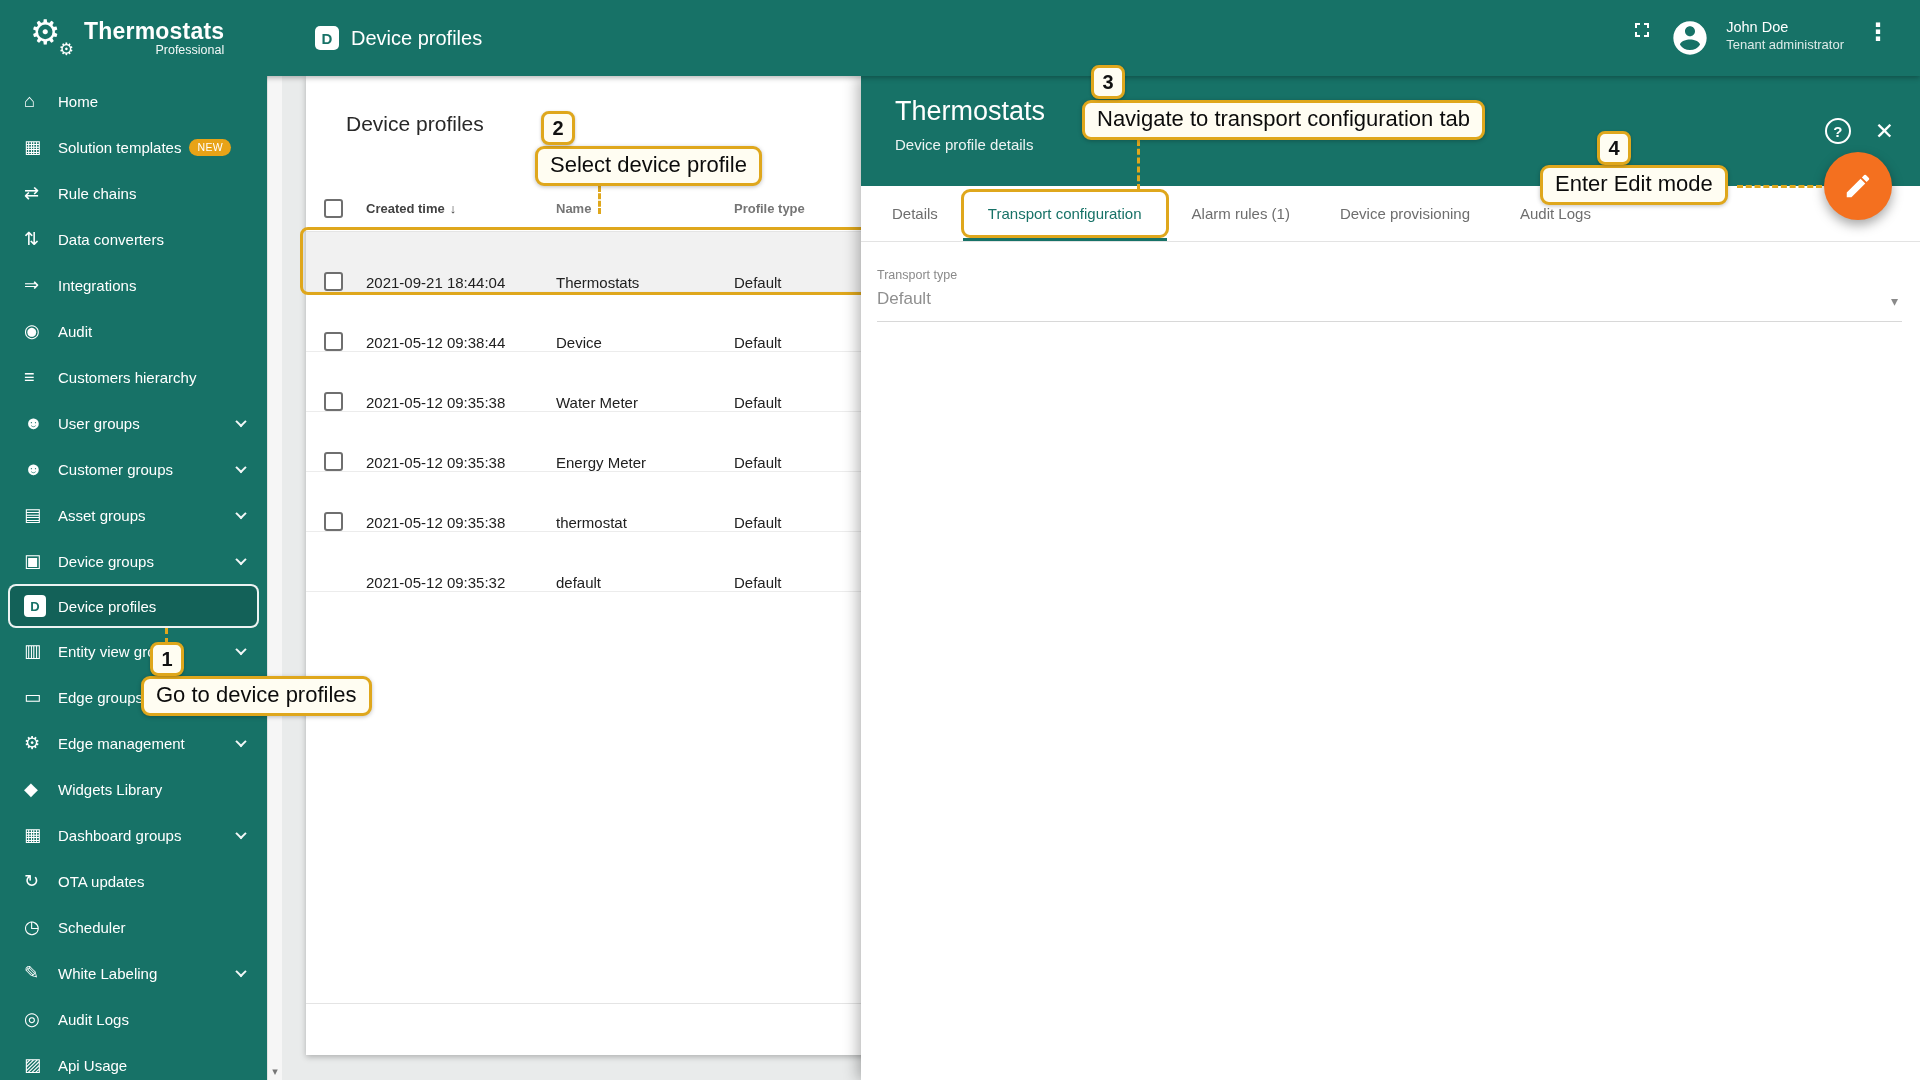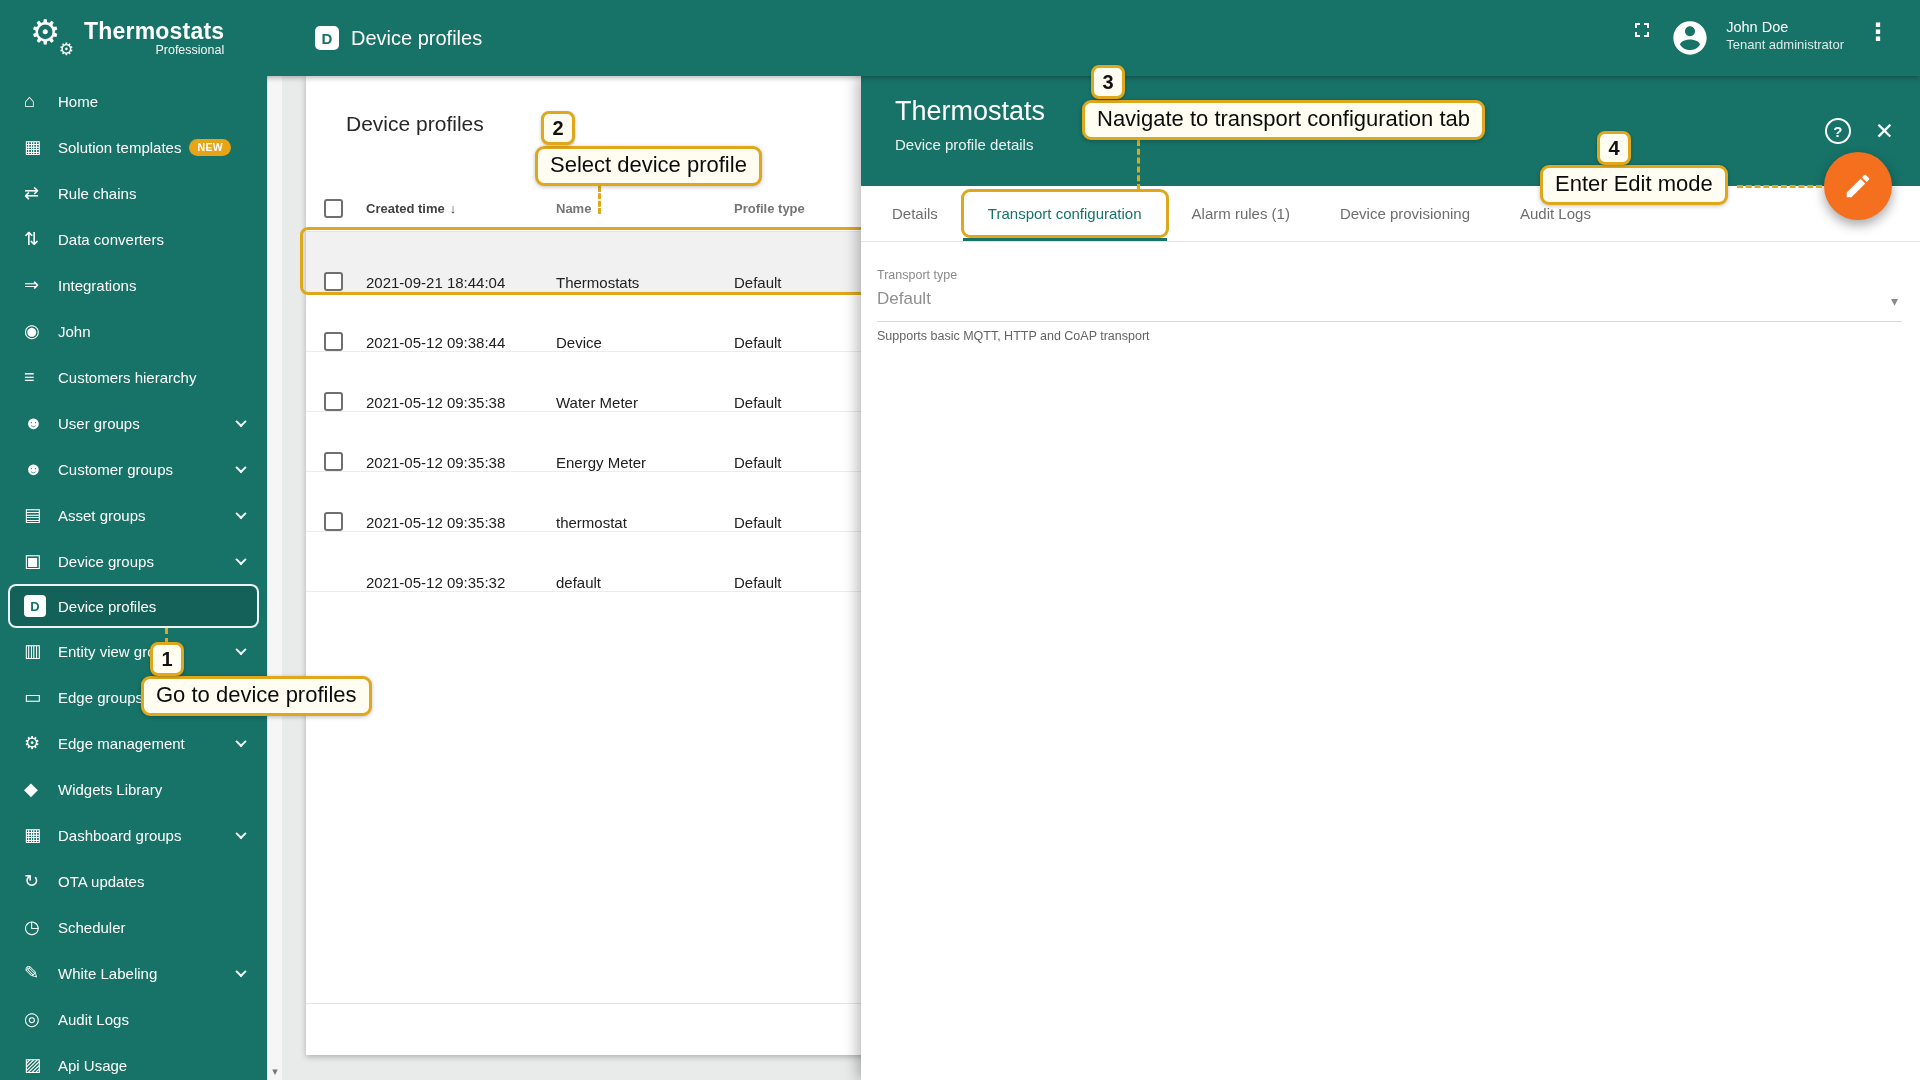--- a/index.html
+++ b/index.html
@@ -36,21 +36,21 @@
   .user-name{font-size:14.5px;}
   .user-role{font-size:13px;opacity:.85;}
   .more-btn{font-size:24px;font-weight:bold;padding:0 6px;cursor:pointer;}
 
   
   .sidebar{position:absolute;left:0;top:76px;width:267px;height:1004px;background:var(--primary);
     z-index:15;overflow:hidden;padding-top:2px;}
   .nav-item{display:flex;align-items:center;height:46px;padding:0 16px 0 24px;color:#fff;cursor:pointer;font-size:15px;}
   .nav-icon{width:34px;flex:none;font-size:18px;line-height:1;}
   .nav-label{font-weight:500;white-space:nowrap;}
-  .new-badge{margin-left:8px;background:#E8A317;color:#fff;font-size:10.5px;font-weight:bold;
+  .new-badge{margin-left:8px;background:#E8A317;color:#fff;font-size:10.5px;font-weight:normal;
     padding:2.5px 8px;border-radius:10px;letter-spacing:.4px;text-align:center;}
   .chev{margin-left:auto;margin-right:6px;width:8px;height:8px;flex:none;
     border-right:2px solid #fff;border-bottom:2px solid #fff;transform:rotate(45deg) translate(-1px,-1px);opacity:.95;}
   .nav-item.selected{margin:0 8px;padding:0 8px 0 14px;height:44px;
     border:2px solid rgba(255,255,255,.92);border-radius:8px;background:rgba(0,0,0,.14);}
   .d-box{width:22px;height:22px;background:#fff;color:var(--primary);border-radius:4px;
     font-size:13px;font-weight:bold;display:flex;align-items:center;justify-content:center;margin-right:12px;}
   .sidebar-gutter{position:absolute;left:267px;top:76px;width:15px;height:1004px;background:#f6f6f6;
     border-left:1px solid #e2e2e2;z-index:14;cursor:pointer;}
   .gutter-arrow{position:absolute;bottom:2px;left:0;width:100%;text-align:center;font-size:11px;color:#777;}
@@ -177,21 +177,21 @@
   <div class="nav-item">
     <span class="nav-icon">⇅</span>
     <span class="nav-label">Data converters</span>
   </div>
   <div class="nav-item">
     <span class="nav-icon">⇒</span>
     <span class="nav-label">Integrations</span>
   </div>
   <div class="nav-item">
     <span class="nav-icon">◉</span>
-    <span class="nav-label">John</span>
+    <span class="nav-label">Audit</span>
   </div>
   <div class="nav-item">
     <span class="nav-icon">≡</span>
     <span class="nav-label">Customers hierarchy</span>
   </div>
   <div class="nav-item">
     <span class="nav-icon">☻</span>
     <span class="nav-label">User groups</span>
     <span class="chev"></span>
   </div>
@@ -350,21 +350,20 @@
     <div class="tab">Alarm rules (1)</div>
     <div class="tab">Device provisioning</div>
     <div class="tab">Audit Logs</div>
   </div>
   <div class="panel-body">
     <div class="field">
       <span class="field-label">Transport type</span>
       <span class="field-value">Default</span>
       <span class="field-arrow">▾</span>
     </div>
-    <div class="field-helper">Supports basic MQTT, HTTP and CoAP transport</div>
   </div>
   <button class="fab">
     <svg width="30" height="30" viewBox="0 0 24 24" fill="#fff">
         <path d="M3 17.25V21h3.75L17.81 9.94l-3.75-3.75L3 17.25zM20.71 7.04c.39-.39.39-1.02 0-1.41l-2.34-2.34a.996.996 0 0 0-1.41 0l-1.83 1.83 3.75 3.75 1.83-1.83z"></path>
       </svg>
   </button>
 </aside>
 
 <div class="dashv" id="line1"></div>
 <div class="badge" id="badge1">1</div>

